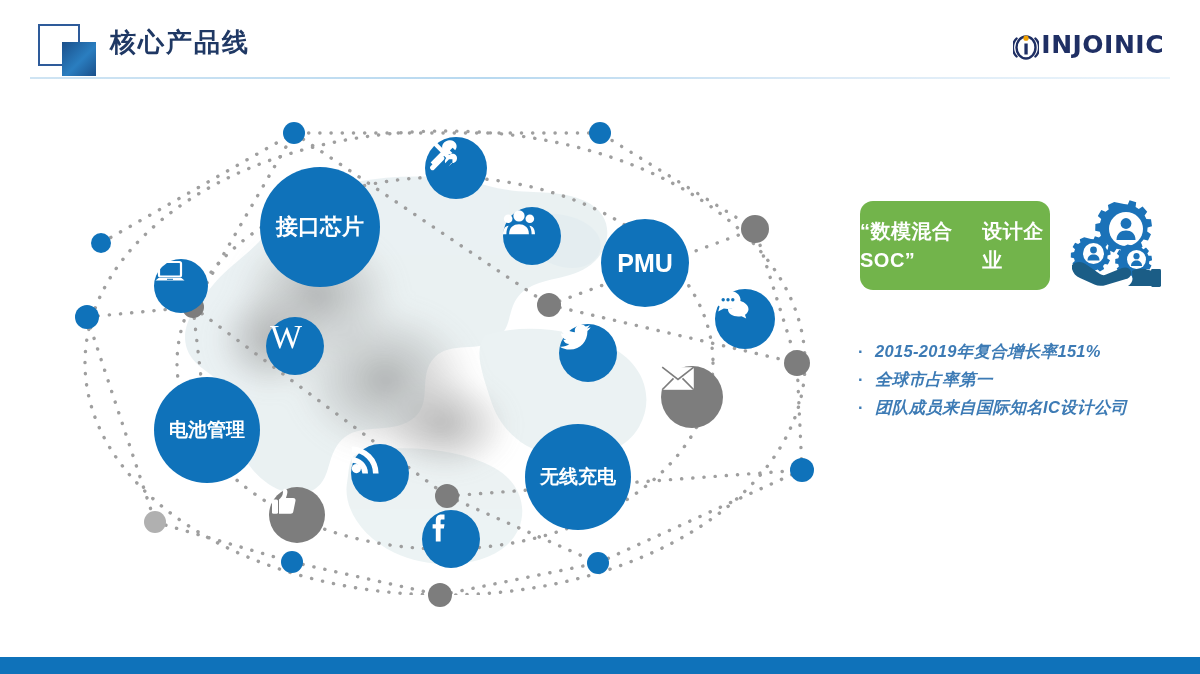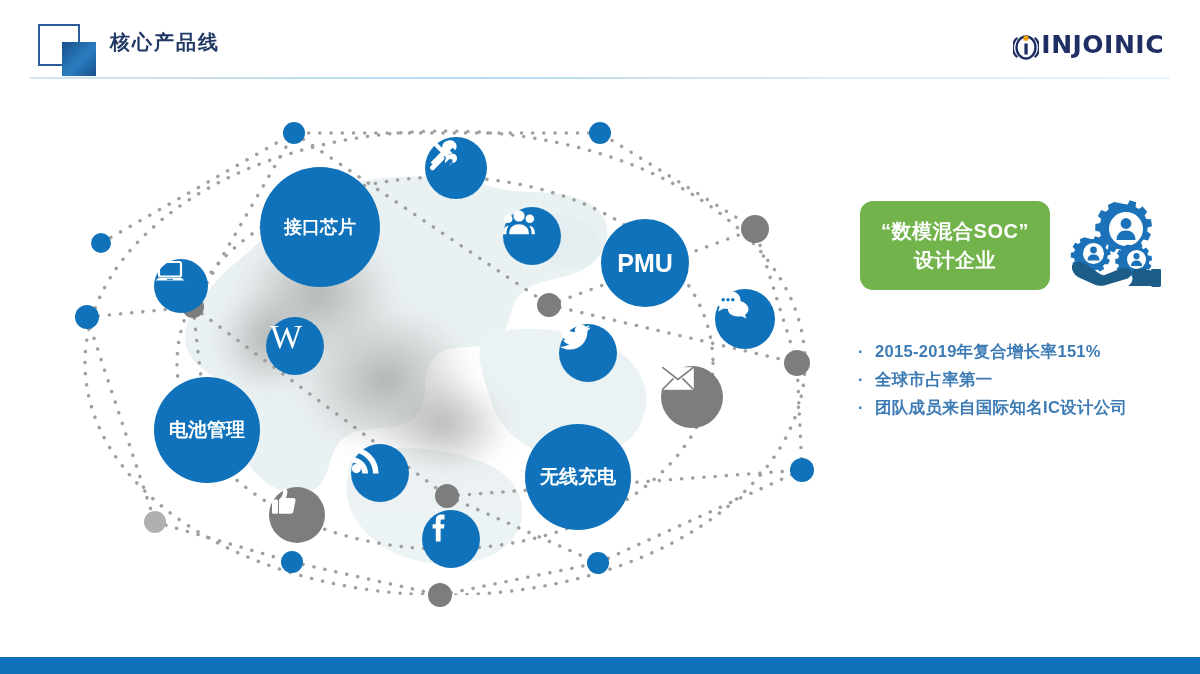--- a/index.html
+++ b/index.html
@@ -18,21 +18,21 @@
   .hdr-sq-outline{
     position:absolute;left:38px;top:24px;width:42px;height:42px;
     border:2px solid #2e5b9a;box-sizing:border-box;background:transparent;
   }
   .hdr-sq-fill{
     position:absolute;left:62px;top:42px;width:34px;height:34px;
     background:linear-gradient(135deg,#1b4f8a 0%,#2a7ec0 55%,#1b4f8a 100%);
   }
   .hdr-title{
     position:absolute;left:110px;top:22px;
-    font-size:20px;font-weight:700;color:#1f3864;
+    font-size:26px;font-weight:700;color:#1f3864;
     letter-spacing:2px;line-height:40px;white-space:nowrap;
   }
   .hdr-rule{
     position:absolute;left:30px;top:77px;width:1140px;height:2px;
     background:linear-gradient(to right,#cfe4f3 0%,#b8d9f0 40%,#dceaf6 70%,#eaf4fb 100%);
   }
 
   
   .logo{position:absolute;right:36px;top:30px;height:34px;display:flex;}
   .logo-mark{position:relative;width:26px;height:30px;margin-right:2px;}
@@ -58,32 +58,32 @@
     box-sizing:border-box;
   }
   .b-blue{background:#0f72ba;}
   .b-gray{background:#7d7d7d;}
   .bubble .txt{display:block;padding:0 4px;}
 
   
   .green-box{
     position:absolute;left:860px;top:201px;width:190px;height:89px;
     background:#72b44b;border-radius:13px;
-    display:flex;flex-direction:column;align-items:center;justify-content:center;
+    display:flex;flex-direction:row;align-items:center;justify-content:center;
     color:#ffffff;font-size:20px;font-weight:700;line-height:1.45;letter-spacing:0.5px;
   }
   .hand-icon{position:absolute;left:1062px;top:196px;width:108px;height:108px;}
 
   .bullets{position:absolute;left:858px;top:338px;width:310px;}
   .bullet{
     color:#3d7bb5;font-size:16.5px;font-weight:700;line-height:27px;
     letter-spacing:0.3px;position:relative;padding-left:13px;margin-bottom:1px;
   }
   .bullet .dot{position:absolute;left:0;top:0;}
-  .bullet .cont{display:block;padding-left:4px;}
+  .bullet .cont{display:block;padding-left:4px;font-style:italic;}
 
   
   .footer-bar{position:absolute;left:0;bottom:0;width:1200px;height:17px;background:#0f72ba;}
 </style>
 </head>
 <body>
 
 <div class="slide">
 
   <div class="header">
@@ -299,21 +299,21 @@
     <div class="bubble b-gray" style="left:606px;top:241px;width:62px;height:62px;">
       <span>
         <svg width="34" height="25" viewBox="0 0 34 25" fill="none">
           <rect x="1.2" y="1.2" width="31.6" height="22.6" fill="#fff"></rect>
           <path d="M1.2 1.2 L17 13.4 L32.8 1.2" stroke="#7d7d7d" stroke-width="1.6" fill="none"></path>
           <path d="M1.2 23.8 L12.5 12.4 M32.8 23.8 L21.5 12.4" stroke="#7d7d7d" stroke-width="1.6"></path>
         </svg>
       </span>
     </div>
 
-    <div class="bubble b-blue" style="left:205px;top:42px;width:120px;height:120px;font-size:18px;">
+    <div class="bubble b-blue" style="left:205px;top:42px;width:120px;height:120px;font-size:22px;">
       <span class="txt">接口芯片</span>
     </div>
 
 
     <div class="bubble b-blue" style="left:546px;top:94px;width:88px;height:88px;font-size:25px;">
       <span class="txt">PMU</span>
     </div>
 
     <div class="bubble b-blue" style="left:99px;top:252px;width:106px;height:106px;font-size:19px;">
       <span class="txt">电池管理</span>

